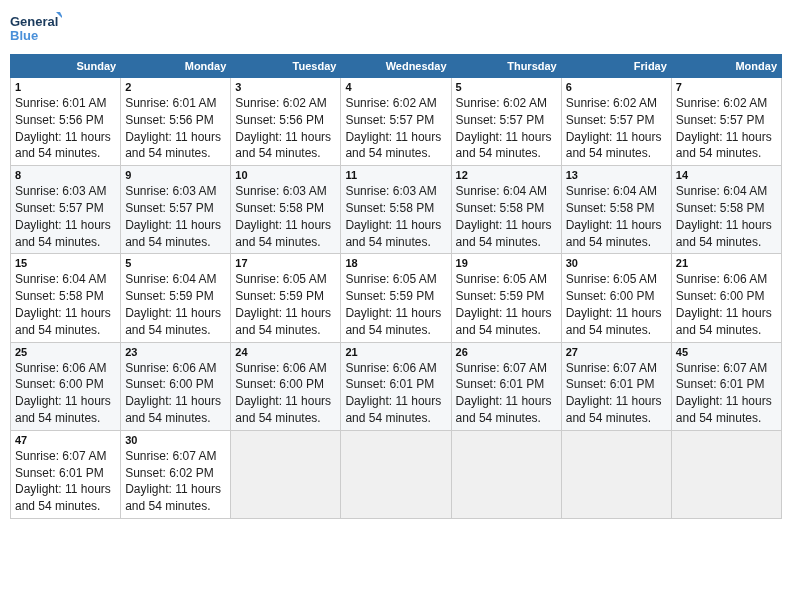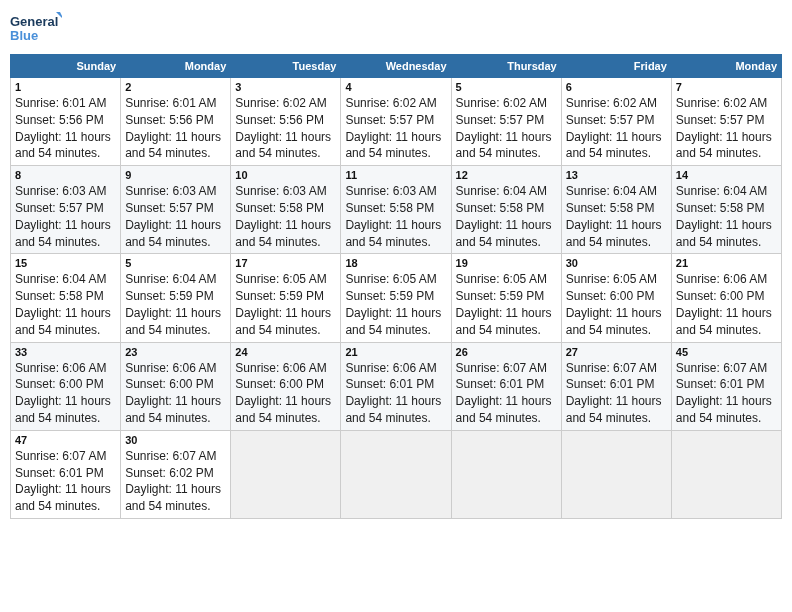--- a/index.html
+++ b/index.html
@@ -241,21 +241,21 @@
         </td>
           <td>
           <span class="day-num">21</span>
           <div class="day-info">
             Sunrise: 6:06 AM<br>Sunset: 6:00 PM<br>Daylight: 11 hours<br>and 54 minutes.
           </div>
         </td>
         </tr>
         <tr>
           <td>
-          <span class="day-num">33</span>
+          <span class="day-num">25</span>
           <div class="day-info">
             Sunrise: 6:06 AM<br>Sunset: 6:00 PM<br>Daylight: 11 hours<br>and 54 minutes.
           </div>
         </td>
           <td>
           <span class="day-num">23</span>
           <div class="day-info">
             Sunrise: 6:06 AM<br>Sunset: 6:00 PM<br>Daylight: 11 hours<br>and 54 minutes.
           </div>
         </td>

